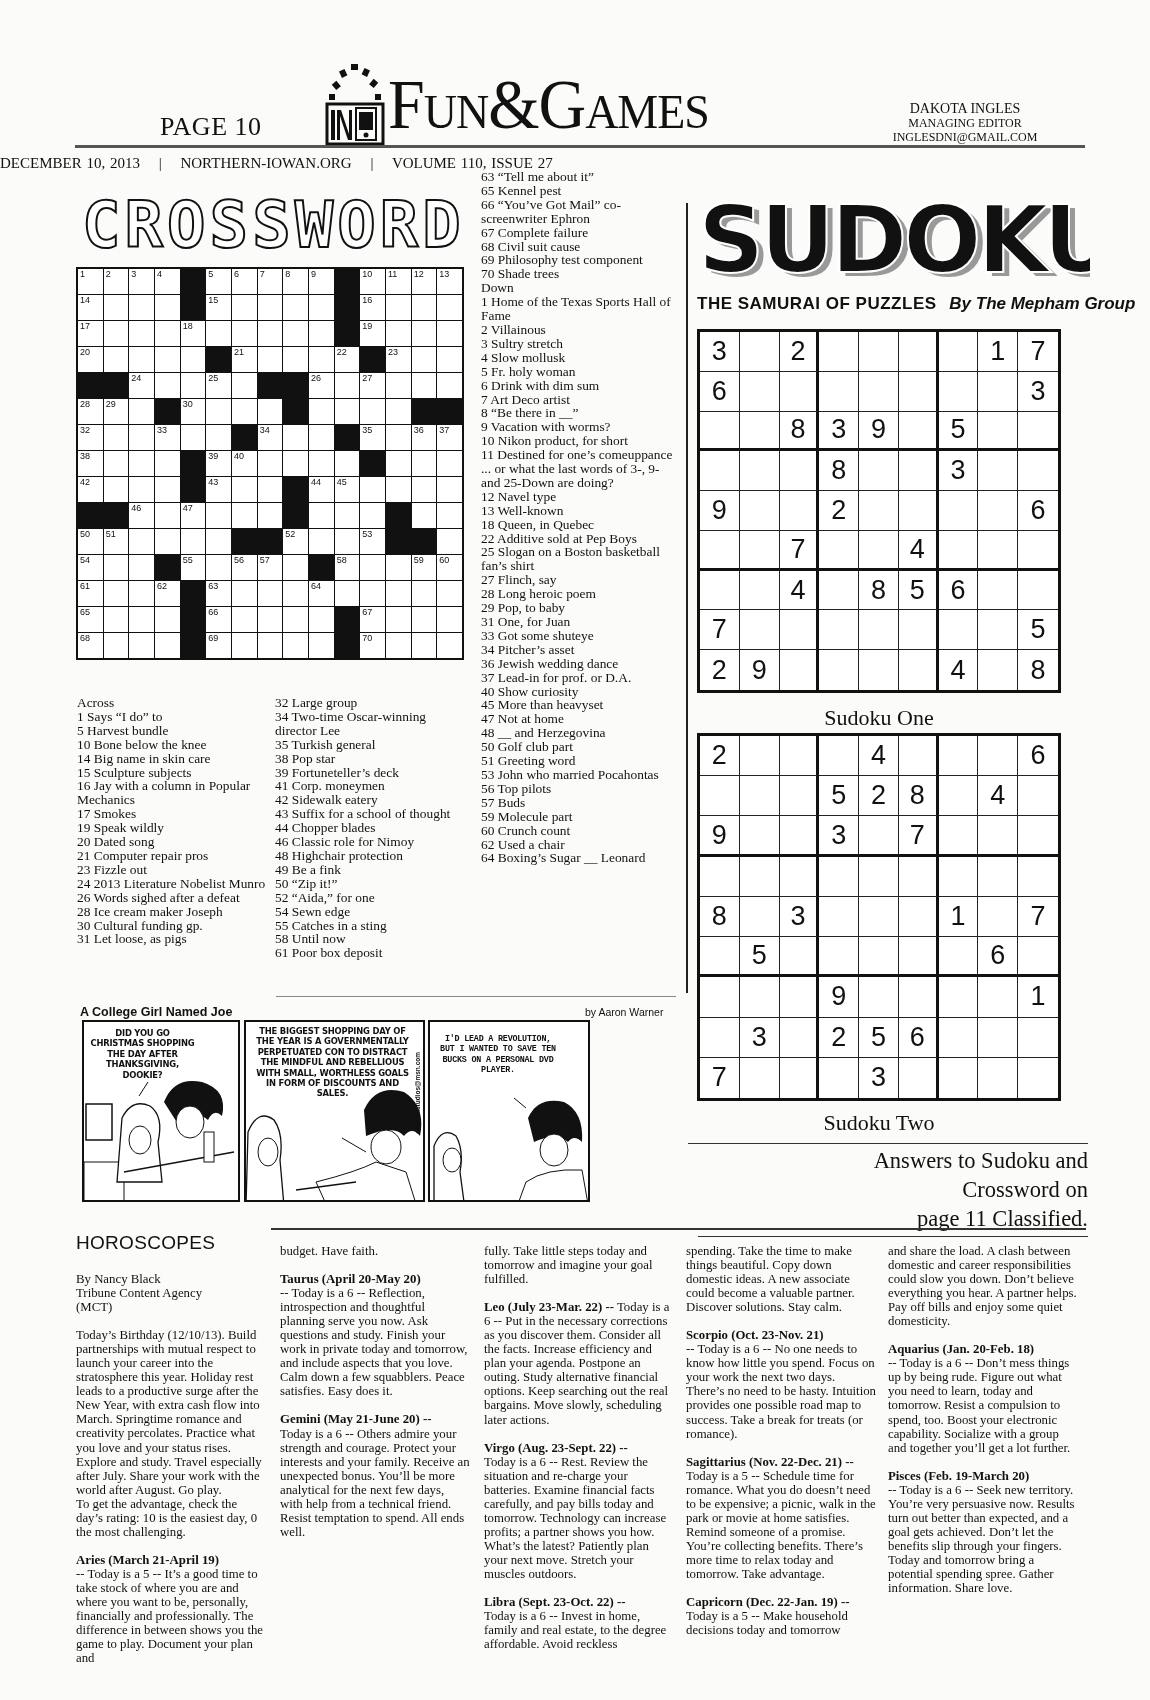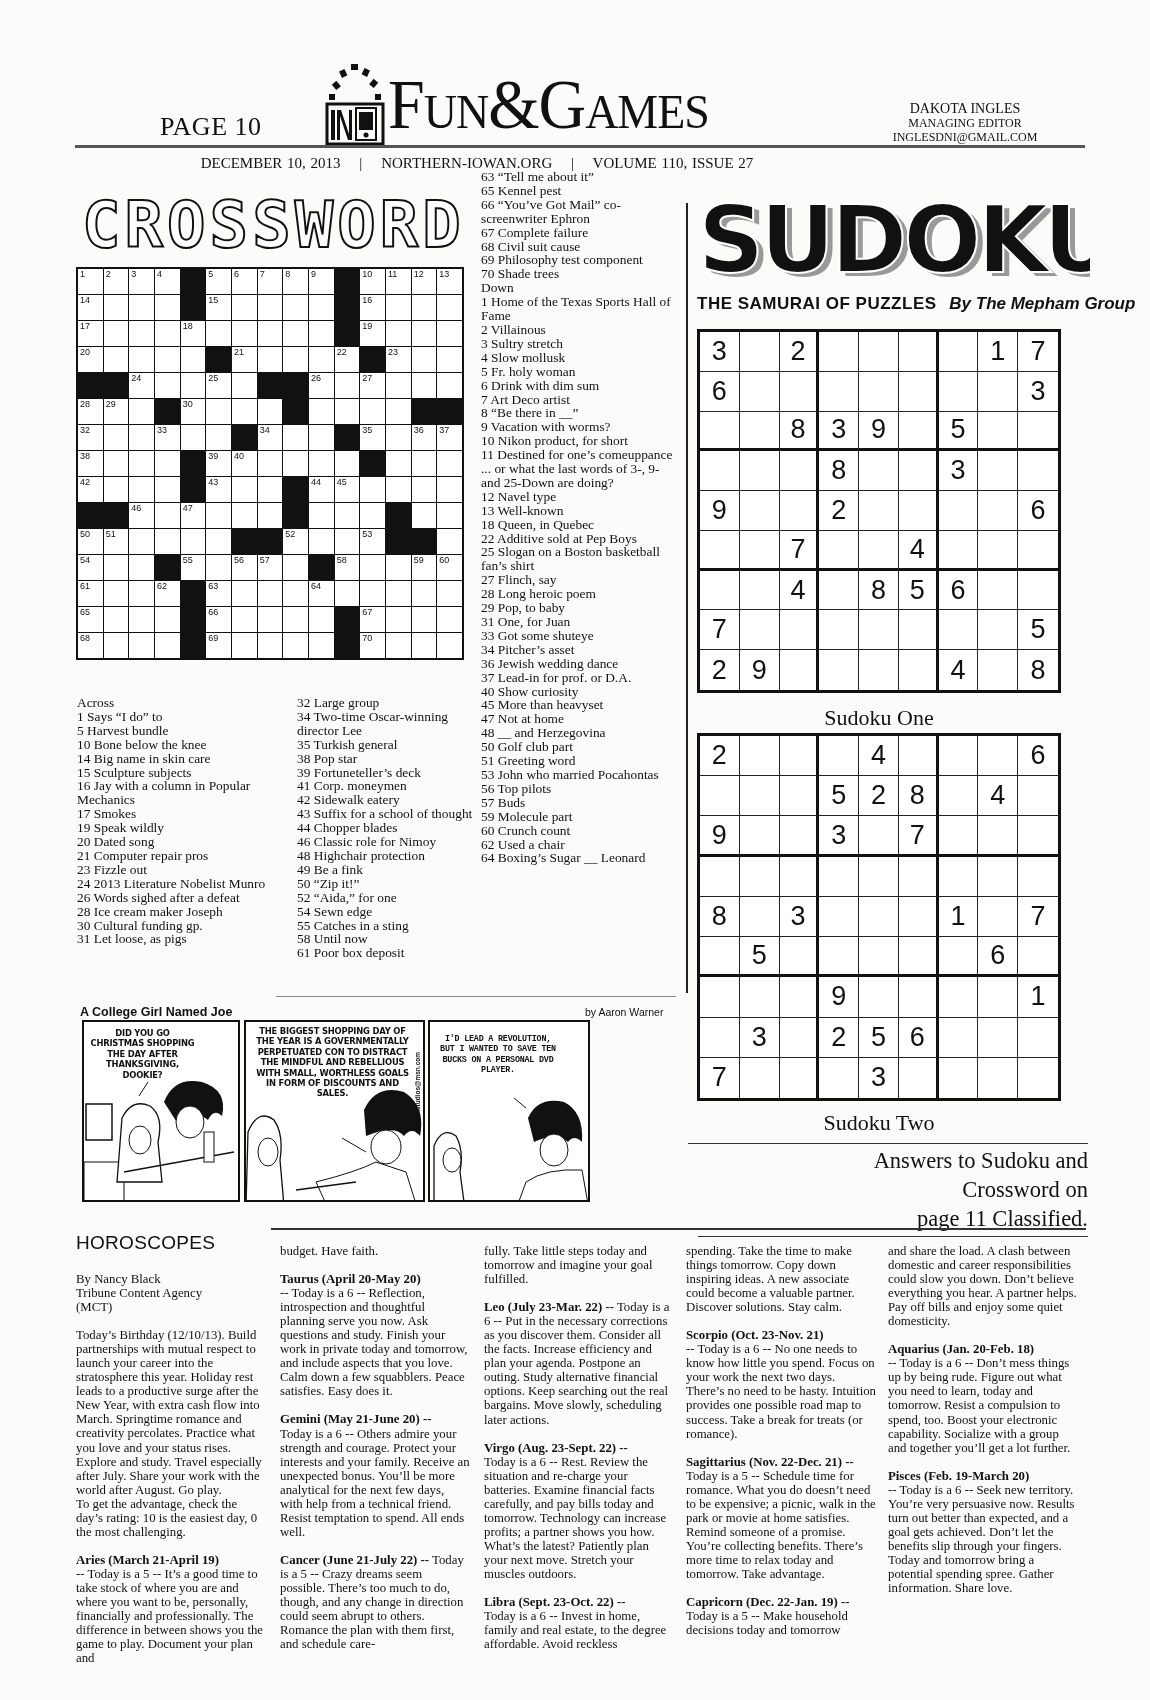--- a/index.html
+++ b/index.html
@@ -7,35 +7,35 @@
   body { position: relative; font-family: "Liberation Serif", "DejaVu Serif", serif; color: #111; }
 
   
   .masthead { position: absolute; left: 0; top: 0; width: 1150px; height: 180px; padding-left: 25px; }
   .page-num { position: absolute; left: 160px; top: 112px; font-size: 26px; letter-spacing: 0.5px; }
   .logo { position: absolute; left: 325px; top: 60px; width: 60px; height: 85px; }
   .title { position: absolute; left: 388px; top: 72px; font-size: 66px; line-height: 1; letter-spacing: -1px; font-variant: small-caps; transform: scaleY(1.05); }
   .editor { position: absolute; left: 890px; top: 102px; width: 150px; text-align: center; font-size: 12px; line-height: 14px; }
   .editor .name { font-size: 14px; }
   .rule-top { position: absolute; left: 75px; top: 145px; width: 1010px; height: 3px; background: #555; }
-  .dateline { position: absolute; left: 0; top: 155px; width: 954px; text-align: center; font-size: 15px; word-spacing: 1px; }
+  .dateline { position: absolute; left: 0; top: 155px; width: 954px; font-size: 15px; word-spacing: 1px; }
   .dateline .sep { display: inline-block; margin: 0 14px; }
 
   
   .cw-title { position: absolute; left: 80px; top: 195px; width: 380px; height: 60px; display: flex; justify-content: space-between; }
   .cw-title .ltr { flex: 1; margin: 0 2px; font-family: "DejaVu Sans Mono", monospace; font-weight: bold; font-size: 64px; line-height: 60px; text-align: center; color: #fff; -webkit-text-stroke: 2px #111; }
   .grid { position: absolute; left: 76px; top: 267px; width: 388px; height: 393px; display: grid; grid-template-columns: repeat(15, 1fr); grid-template-rows: repeat(15, 1fr); border: 2px solid #111; background: #111; gap: 1px; }
   .cell { background: #fff; position: relative; }
   .cell.blk { background: #111; }
   .cell .n { position: absolute; left: 2px; top: 0; font-family: "Liberation Sans", sans-serif; font-size: 9px; line-height: 11px; }
 
   .clues { position: absolute; font-size: 13.4px; line-height: 13.9px; }
   .clues p { margin: 0; }
   .col-a { left: 77px; top: 696px; width: 190px; }
-  .col-b { left: 297px; top: 696px; width: 190px; }
+  .col-b { left: 275px; top: 696px; width: 190px; }
   .col-c { left: 481px; top: 170px; width: 200px; }
 
   
   .sd-vrule { position: absolute; left: 686px; top: 203px; width: 2px; height: 790px; background: #222; }
   .sd-logo { position: absolute; left: 690px; top: 188px; width: 400px; height: 100px; }
   .sd-sub { position: absolute; left: 697px; top: 294px; width: 400px; font-family: "Liberation Sans", sans-serif; font-weight: bold; font-size: 17px; white-space: nowrap; text-align: right; }
   .sd-sub .a { letter-spacing: 0.5px; }
   .sd-sub .b { font-style: italic; margin-left: 8px; }
   .sudoku { position: absolute; width: 364px; height: 364px; border: 3px solid #111; display: grid; grid-template-columns: repeat(9, 1fr); grid-template-rows: repeat(9, 1fr); background: #fff; }
   .sd1 { left: 697px; top: 329px; }
@@ -824,36 +824,34 @@
     <p><b>Aries (March 21-April 19)</b><br>
       <span>-- Today is a 5 -- It’s a good time to take stock of where you are and where you want to be, personally, financially and professionally. The difference in between shows you the game to play. Document your plan and</span></p>
   </div>
 
   <div class="hcol hc2">
     <p>budget. Have faith.</p>
     <p><b>Taurus (April 20-May 20)</b><br>
       <span>-- Today is a 6 -- Reflection, introspection and thoughtful planning serve you now. Ask questions and study. Finish your work in private today and tomorrow, and include aspects that you love. Calm down a few squabblers. Peace satisfies. Easy does it.</span></p>
     <p><b>Gemini (May 21-June 20) --</b><br>
       <span>Today is a 6 -- Others admire your strength and courage. Protect your interests and your family. Receive an unexpected bonus. You’ll be more analytical for the next few days, with help from a technical friend. Resist temptation to spend. All ends well.</span></p>
-    <p><b>Cancer (June 21-July 22) --</b>
-      <span>Today is a 5 -- Crazy dreams seem possible. There’s too much to do, though, and any change in direction could seem abrupt to others. Romance the plan with them first, and schedule care-</span></p>
   </div>
 
   <div class="hcol hc3">
     <p>fully. Take little steps today and tomorrow and imagine your goal fulfilled.</p>
     <p><b>Leo (July 23-Mar. 22) --</b>
       <span>Today is a 6 -- Put in the necessary corrections as you discover them. Consider all the facts. Increase efficiency and plan your agenda. Postpone an outing. Study alternative financial options. Keep searching out the real bargains. Move slowly, scheduling later actions.</span></p>
     <p><b>Virgo (Aug. 23-Sept. 22) --</b><br>
       <span>Today is a 6 -- Rest. Review the situation and re-charge your batteries. Examine financial facts carefully, and pay bills today and tomorrow. Technology can increase profits; a partner shows you how. What’s the latest? Patiently plan your next move. Stretch your muscles outdoors.</span></p>
     <p><b>Libra (Sept. 23-Oct. 22) --</b><br>
       <span>Today is a 6 -- Invest in home, family and real estate, to the degree affordable. Avoid reckless</span></p>
   </div>
 
   <div class="hcol hc4">
-    <p>spending. Take the time to make things tomorrow. Copy down inspiring ideas. A new associate could become a valuable partner. Discover solutions. Stay calm.</p>
+    <p>spending. Take the time to make things beautiful. Copy down domestic ideas. A new associate could become a valuable partner. Discover solutions. Stay calm.</p>
     <p><b>Scorpio (Oct. 23-Nov. 21)</b><br>
       <span>-- Today is a 6 -- No one needs to know how little you spend. Focus on your work the next two days. There’s no need to be hasty. Intuition provides one possible road map to success. Take a break for treats (or romance).</span></p>
     <p><b>Sagittarius (Nov. 22-Dec. 21) --</b>
       <span>Today is a 5 -- Schedule time for romance. What you do doesn’t need to be expensive; a picnic, walk in the park or movie at home satisfies. Remind someone of a promise. You’re collecting benefits. There’s more time to relax today and tomorrow. Take advantage.</span></p>
     <p><b>Capricorn (Dec. 22-Jan. 19) --</b><br>
       <span>Today is a 5 -- Make household decisions today and tomorrow</span></p>
   </div>
 
   <div class="hcol hc5">
     <p>and share the load. A clash between domestic and career responsibilities could slow you down. Don’t believe everything you hear. A partner helps. Pay off bills and enjoy some quiet domesticity.</p>

